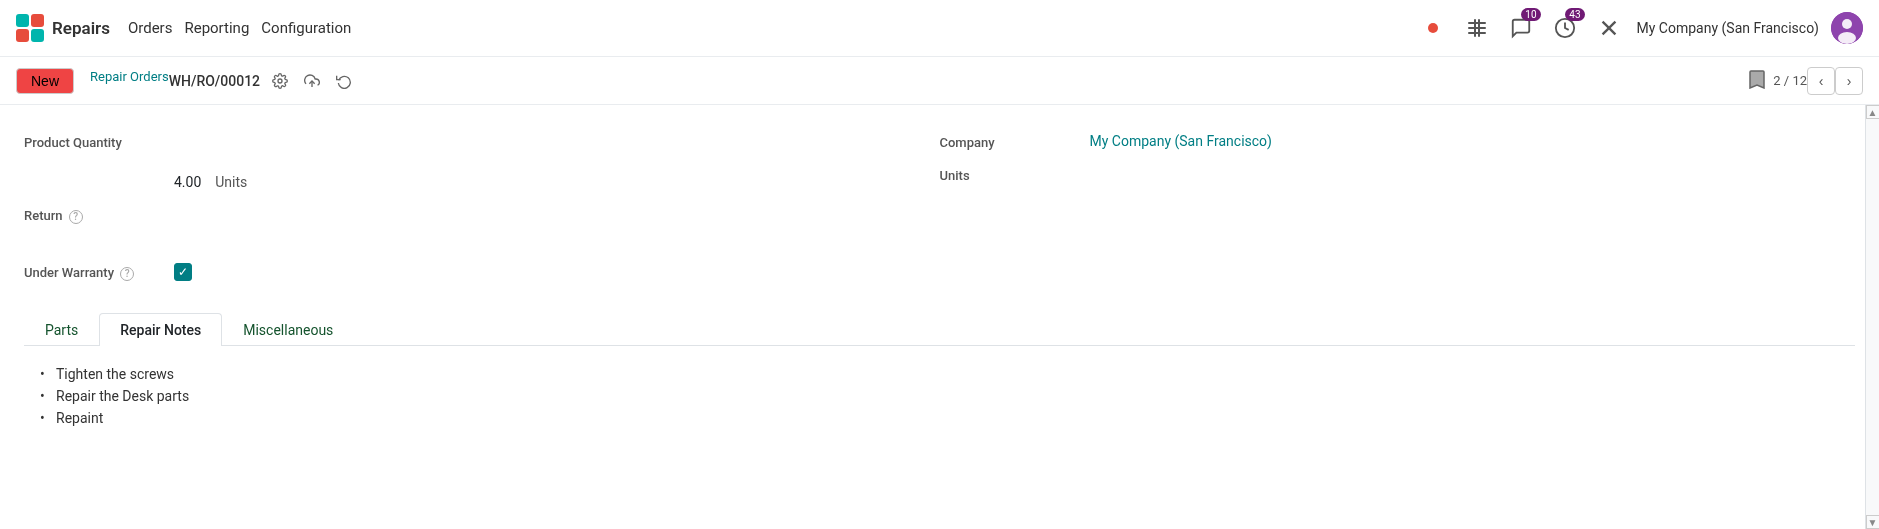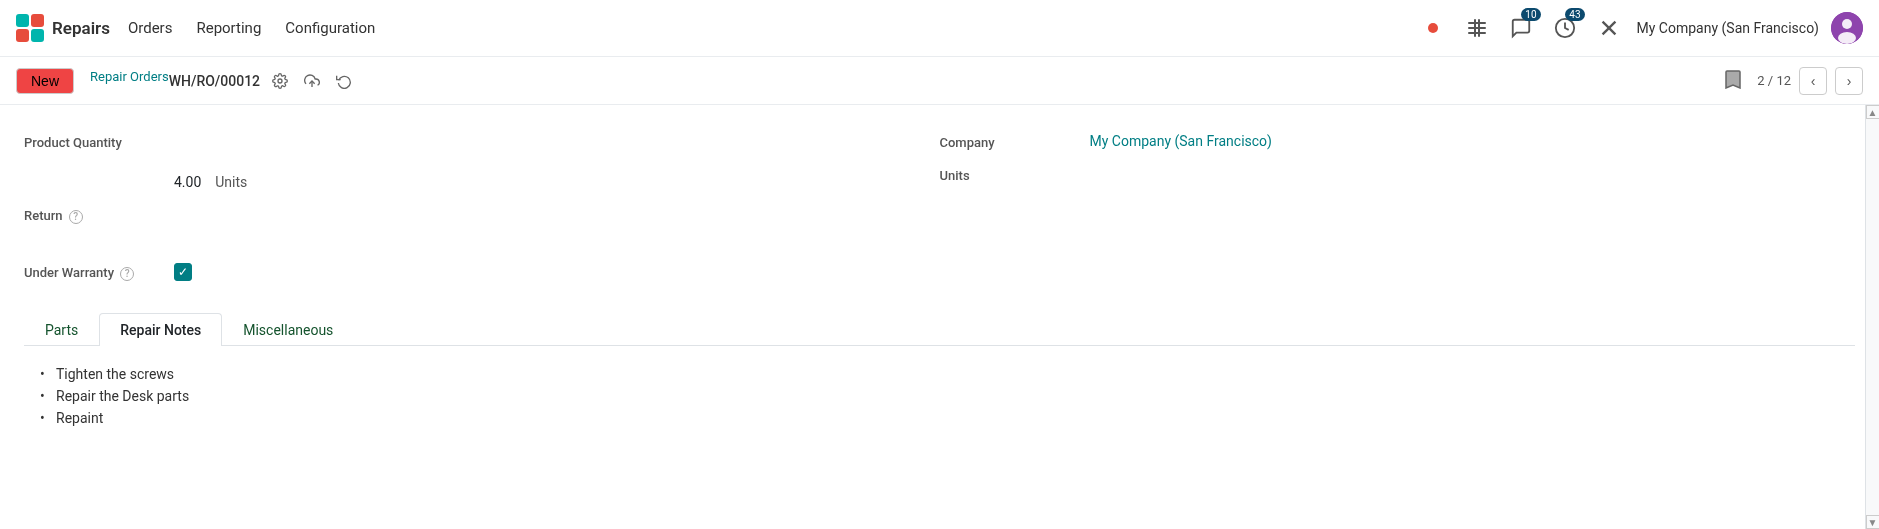--- a/index.html
+++ b/index.html
@@ -31,21 +31,21 @@
       width: 28px;
       height: 28px;
     }
     .nav-brand {
       font-size: 17px;
       font-weight: 600;
       color: #333;
     }
     .nav-items {
       display: flex;
-      gap: 24px;
+      gap: 12px;
       align-items: center;
     }
     .nav-item {
       font-size: 15px;
       color: #333;
       cursor: pointer;
       padding: 4px 0;
     }
     .nav-spacer { flex: 1; }
     .nav-right {
@@ -59,21 +59,21 @@
       display: flex;
       align-items: center;
       justify-content: center;
       width: 32px;
       height: 32px;
     }
     .badge {
       position: absolute;
       top: -4px;
       right: -4px;
-      background: #0c4a6e;
+      background: #701a75;
       color: #fff;
       border-radius: 10px;
       font-size: 10px;
       padding: 1px 4px;
       min-width: 16px;
       text-align: center;
     }
     .dot-red {
       width: 10px;
       height: 10px;
@@ -143,21 +143,21 @@
       display: flex;
       align-items: center;
       justify-content: center;
       width: 24px;
       height: 24px;
     }
     .toolbar-spacer { flex: 1; }
     .pagination {
       display: flex;
       align-items: center;
-      gap: 8px;
+      gap: 0;
     }
     .page-text { font-size: 13px; color: #555; }
     .bookmark-icon {
       cursor: pointer;
       color: #666;
       font-size: 18px;
       margin-right: 8px;
     }
     .page-nav-btn {
       border: 1px solid #ccc;

